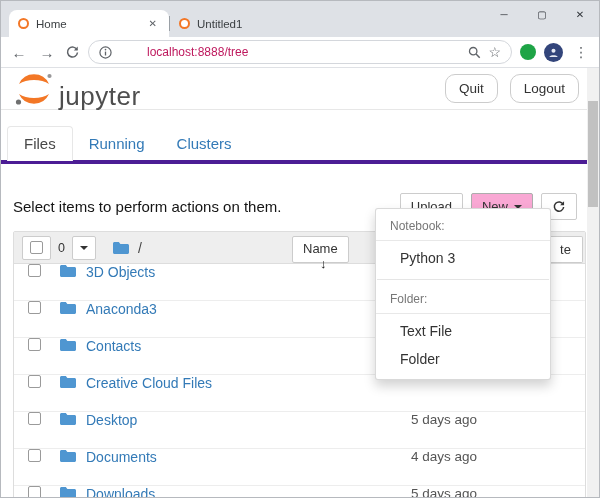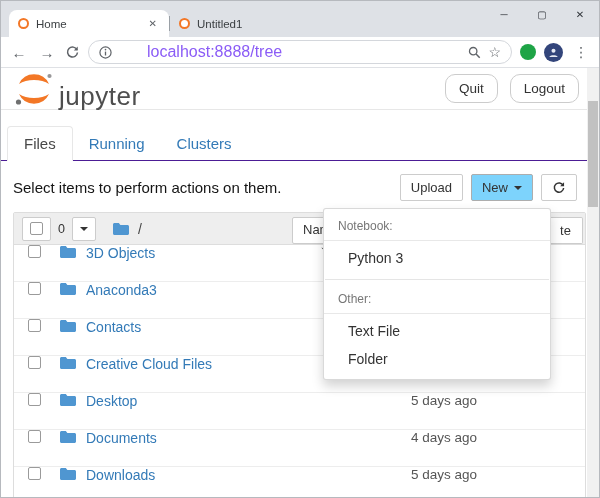--- a/index.html
+++ b/index.html
@@ -17,68 +17,68 @@
   .tab-close { color:#5f6368; font-size:10px; padding:1px 3px; }
   .tab-sep { width:1px; height:15px; background:#9aa0a6; margin-bottom:6px; }
   .win-controls { position:absolute; right:0; top:0; height:26px; display:flex; }
   .win-btn { width:38px; height:26px; display:flex; align-items:center; justify-content:center; font-size:10px; color:#30343a; }
 
   
   .toolbar { height:31px; background:#fff; border-bottom:1px solid #dfe1e5; display:flex; align-items:center; padding:0 8px; gap:8px; flex:0 0 auto; }
   .nav-glyph { color:#5f6368; font-size:15px; width:20px; text-align:center; line-height:1; }
   .icon-btn { display:flex; align-items:center; justify-content:center; }
   .omnibox { flex:1; height:24px; border:1px solid #d4d7dc; background:#fff; border-radius:12px; display:flex; align-items:center; padding:0 10px; gap:7px; }
-  .url-text { font-size:16px; color:#8b5cf6; white-space:nowrap;padding-left:28px; }
+  .url-text { font-size:12px; color:#be185d; white-space:nowrap;padding-left:28px; }
   .flex-spacer { flex:1; }
   .star-glyph { color:#5f6368; font-size:14px; line-height:1; }
   .ext-dot { width:16px; height:16px; border-radius:50%; background:#1ea446; flex:0 0 auto; }
   .avatar { width:19px; height:19px; border-radius:50%; background:#33457b; display:flex; align-items:center; justify-content:center; flex:0 0 auto; }
   .kebab { color:#5f6368; font-size:14px; padding:0 3px; }
 
   
   .page { position:relative; flex:1; background:#fff; overflow:hidden; padding-right:12px; }
 
   .page-scrollbar { position:absolute; top:0; right:0; width:12px; height:100%; background:#f1f1f1; z-index:30; }
   .page-scroll-thumb { position:absolute; top:33px; left:1px; width:10px; height:106px; background:#c1c1c1; }
 
   .jp-header { height:42px; display:flex; align-items:center; justify-content:space-between; padding:2px 8px 2px 12px; border-bottom:1px solid #e7e7e7; }
   .logo { display:flex; align-items:center; gap:4px; }
   .logo-text { font-size:26px; color:#4e4e4e; letter-spacing:0.5px; margin-top:16px; }
   .auth-buttons { display:flex; gap:12px; }
   .btn { background:#fff; border:1px solid #ccc; border-radius:10px; color:#333; font-family:"Liberation Sans",sans-serif; font-size:13.5px; padding:6px 13px; cursor:pointer; }
 
-  .jp-tabs { display:flex; align-items:flex-end; margin:16px 0 0 0; padding:0 6px; border-bottom:1px solid #4c1d95; }
+  .jp-tabs { display:flex; align-items:flex-end; margin:16px 0 16px 0; padding:0 6px; border-bottom:4px solid #4c1d95; }
   .jp-tab { font-size:15px; color:#337ab7; padding:8px 16px; cursor:pointer; }
   .jp-tab.active { color:#484848; background:#fff; border:1px solid #e7e7e7; border-bottom:1px solid #fff; border-radius:4px 4px 0 0; margin-bottom:-1px; }
 
   .action-row { display:flex; align-items:center; justify-content:space-between; padding:13px 10px 11px 12px; }
   .hint { font-size:15px; color:#141414; }
   .action-buttons { display:flex; align-items:center; gap:8px; }
   .btn-sm { background:#fff; border:1px solid #ccc; border-radius:2px; color:#333; font-size:13px; padding:4px 10px; height:27px; display:flex; align-items:center; cursor:pointer; }
-  .btn-sm.open { background:#7dd3fc; border-color:#adadad; }
+  .btn-sm.open { background:#f9a8d4; border-color:#adadad; }
   .caret { display:inline-block; width:0; height:0; border-top:4px solid #333; border-left:4px solid transparent; border-right:4px solid transparent; margin-left:6px; }
 
   .list { margin:0 1px 0 12px; border:1px solid #ddd; border-radius:2px; }
   .list-header { position:relative; height:32px; background:#eee; border-bottom:1px solid #ddd; display:flex; align-items:center; padding:0 8px; }
   .seg-btn { background:#fff; border:1px solid #ccc; border-radius:2px; height:24px; display:flex; align-items:center; padding:0 7px; cursor:pointer; }
   .count-label { font-size:12.5px; color:#333; margin:0 7px; }
   .checkbox { width:13px; height:13px; border:1px solid #9a9a9a; border-radius:2px; background:#fff; display:inline-block; flex:0 0 auto; }
   .crumb-folder { margin-left:16px; display:flex; align-items:center; }
   .crumb-path { font-size:14px; color:#444; margin-left:8px; text-decoration:none; }
   .sort-btn { position:absolute; left:278px; top:4px;flex-direction:column; }
   .sort-arrow { font-weight:bold; margin-left:6px; font-size:13px; color:#111; }
   .clipped-btn { position:absolute; right:2px; top:4px; width:34px; justify-content:center; border-left:none; border-radius:0 2px 2px 0; }
 
   .row { display:flex; align-items:flex-start; height:37px; border-bottom:1px solid #ededed; padding:0 8px 0 14px; }
   .row .folder-svg { margin-left:18px; }
   .file-link { font-size:14px; color:#337ab7; text-decoration:none; margin-left:9px; cursor:pointer; }
   .modified { margin-left:auto; margin-right:100px; font-size:13.5px; color:#555; }
 
   
-  .new-menu { position:absolute; top:140px; right:48px; width:228px; background:#fff; border:1px solid rgba(0,0,0,0.15); border-radius:3px; box-shadow:0 6px 12px rgba(0,0,0,0.18); padding:5px 0 6px 0; z-index:20; }
+  .new-menu { position:absolute; top:140px; right:48px; width:176px; background:#fff; border:1px solid rgba(0,0,0,0.15); border-radius:3px; box-shadow:0 6px 12px rgba(0,0,0,0.18); padding:5px 0 6px 0; z-index:20; }
   .menu-header { font-size:12px; color:#777; padding:5px 14px 7px 14px; border-bottom:1px solid #e8e8e8; margin-bottom:3px; }
   .menu-item { font-size:14px; color:#333; padding:6px 20px 6px 24px; cursor:pointer; }
   .menu-divider { height:1px; background:#e5e5e5; margin:7px 1px; }
 </style>
 </head>
 <body>
 
 <div class="window">
 
   <div class="tabstrip">
@@ -259,19 +259,19 @@
     <a class="file-link">Downloads</a>
     <span class="modified">5 days ago</span>
   </div>
         </div>
     </div>
 
     <div class="new-menu">
       <div class="menu-header">Notebook:</div>
       <div class="menu-item">Python 3</div>
       <div class="menu-divider"></div>
-      <div class="menu-header">Other:</div>
+      <div class="menu-header">Folder:</div>
       <div class="menu-item">Text File</div>
       <div class="menu-item">Folder</div>
     </div>
 
   </div>
 </div>
 
 </body></html>

